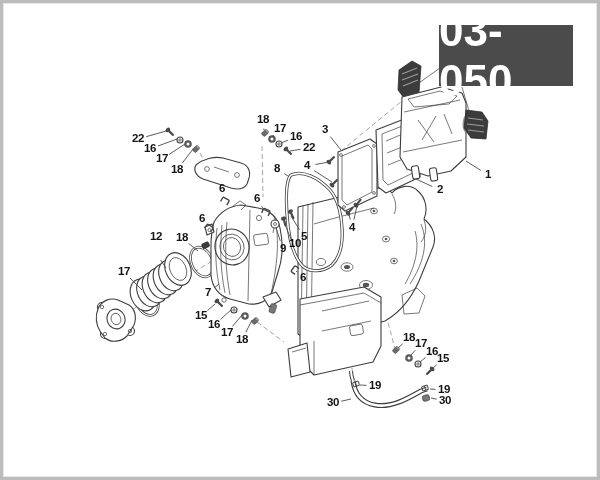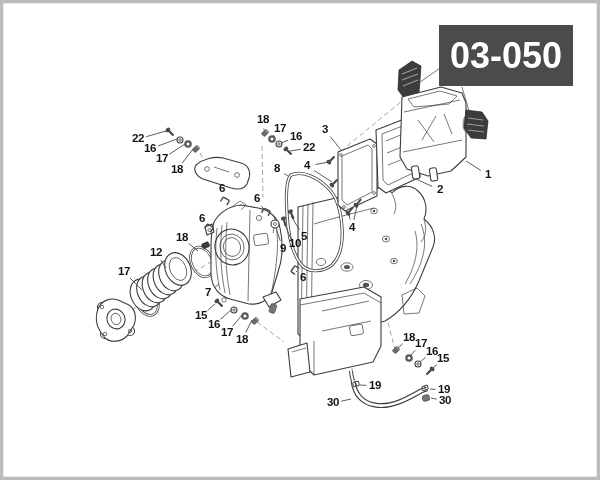--- a/index.html
+++ b/index.html
@@ -8,21 +8,21 @@
          font-family:"Liberation Sans",sans-serif;}
   #frame-border{position:absolute;inset:0;border:3px solid #bcbcbc;
          box-shadow:inset 0 0 0 1px #e7e7e7;pointer-events:none;z-index:30;}
   #art{position:absolute;left:0;top:0;z-index:1;}
   #callouts{position:absolute;inset:0;z-index:10;pointer-events:none;}
   .callout{position:absolute;transform:translate(-50%,-50%);font-weight:bold;
          font-size:11.5px;line-height:1;color:var(--label,#141414);letter-spacing:-0.3px;}
   #badge{position:absolute;left:439px;top:25px;width:134px;height:61px;
          background:var(--badge-bg,#4b4b4b);color:var(--badge-fg,#ffffff);
          display:flex;align-items:center;justify-content:center;
-         font-size:36px;font-weight:bold;z-index:20;}
+         font-size:44px;font-weight:bold;z-index:20;}
   
   .o{fill:none;stroke:#3d3d3d;stroke-width:1.1;stroke-linejoin:round;}
   .t{fill:none;stroke:#3d3d3d;stroke-width:0.7;stroke-linejoin:round;}
   .w{fill:#ffffff;stroke:#3d3d3d;stroke-width:1.1;stroke-linejoin:round;}
   .dk{fill:#3c3c3c;stroke:#222;stroke-width:0.7;}
   .dash{fill:none;stroke:#8d8d8d;stroke-width:0.8;stroke-dasharray:5 3;}
   .leader{stroke:#4a4a4a;stroke-width:0.9;}
 </style>
 </head>
 <body>
@@ -309,21 +309,21 @@
       <div class="callout" style="left: 352px; top: 228px;">4</div>
       <div class="callout" style="left: 222px; top: 189px;">6</div>
       <div class="callout" style="left: 257px; top: 199px;">6</div>
       <div class="callout" style="left: 202px; top: 219px;">6</div>
       <div class="callout" style="left: 303px; top: 278px;">6</div>
       <div class="callout" style="left: 208px; top: 293px;">7</div>
       <div class="callout" style="left: 277px; top: 169px;">8</div>
       <div class="callout" style="left: 283px; top: 249px;">9</div>
       <div class="callout" style="left: 295px; top: 244px; text-align: center;">10</div>
       <div class="callout" style="left: 304px; top: 237px;">5</div>
-      <div class="callout" style="left: 156px; top: 253px;">12</div>
+      <div class="callout" style="left: 156px; top: 237px;">12</div>
       <div class="callout" style="left: 182px; top: 238px;">18</div>
       <div class="callout" style="left: 124px; top: 272px;">17</div>
       <div class="callout" style="left: 201px; top: 316px;">15</div>
       <div class="callout" style="left: 214px; top: 325px;">16</div>
       <div class="callout" style="left: 227px; top: 333px;">17</div>
       <div class="callout" style="left: 242px; top: 340px;">18</div>
       <div class="callout" style="left: 138px; top: 139px;">22</div>
       <div class="callout" style="left: 150px; top: 149px;">16</div>
       <div class="callout" style="left: 162px; top: 159px;">17</div>
       <div class="callout" style="left: 177px; top: 170px;">18</div>

